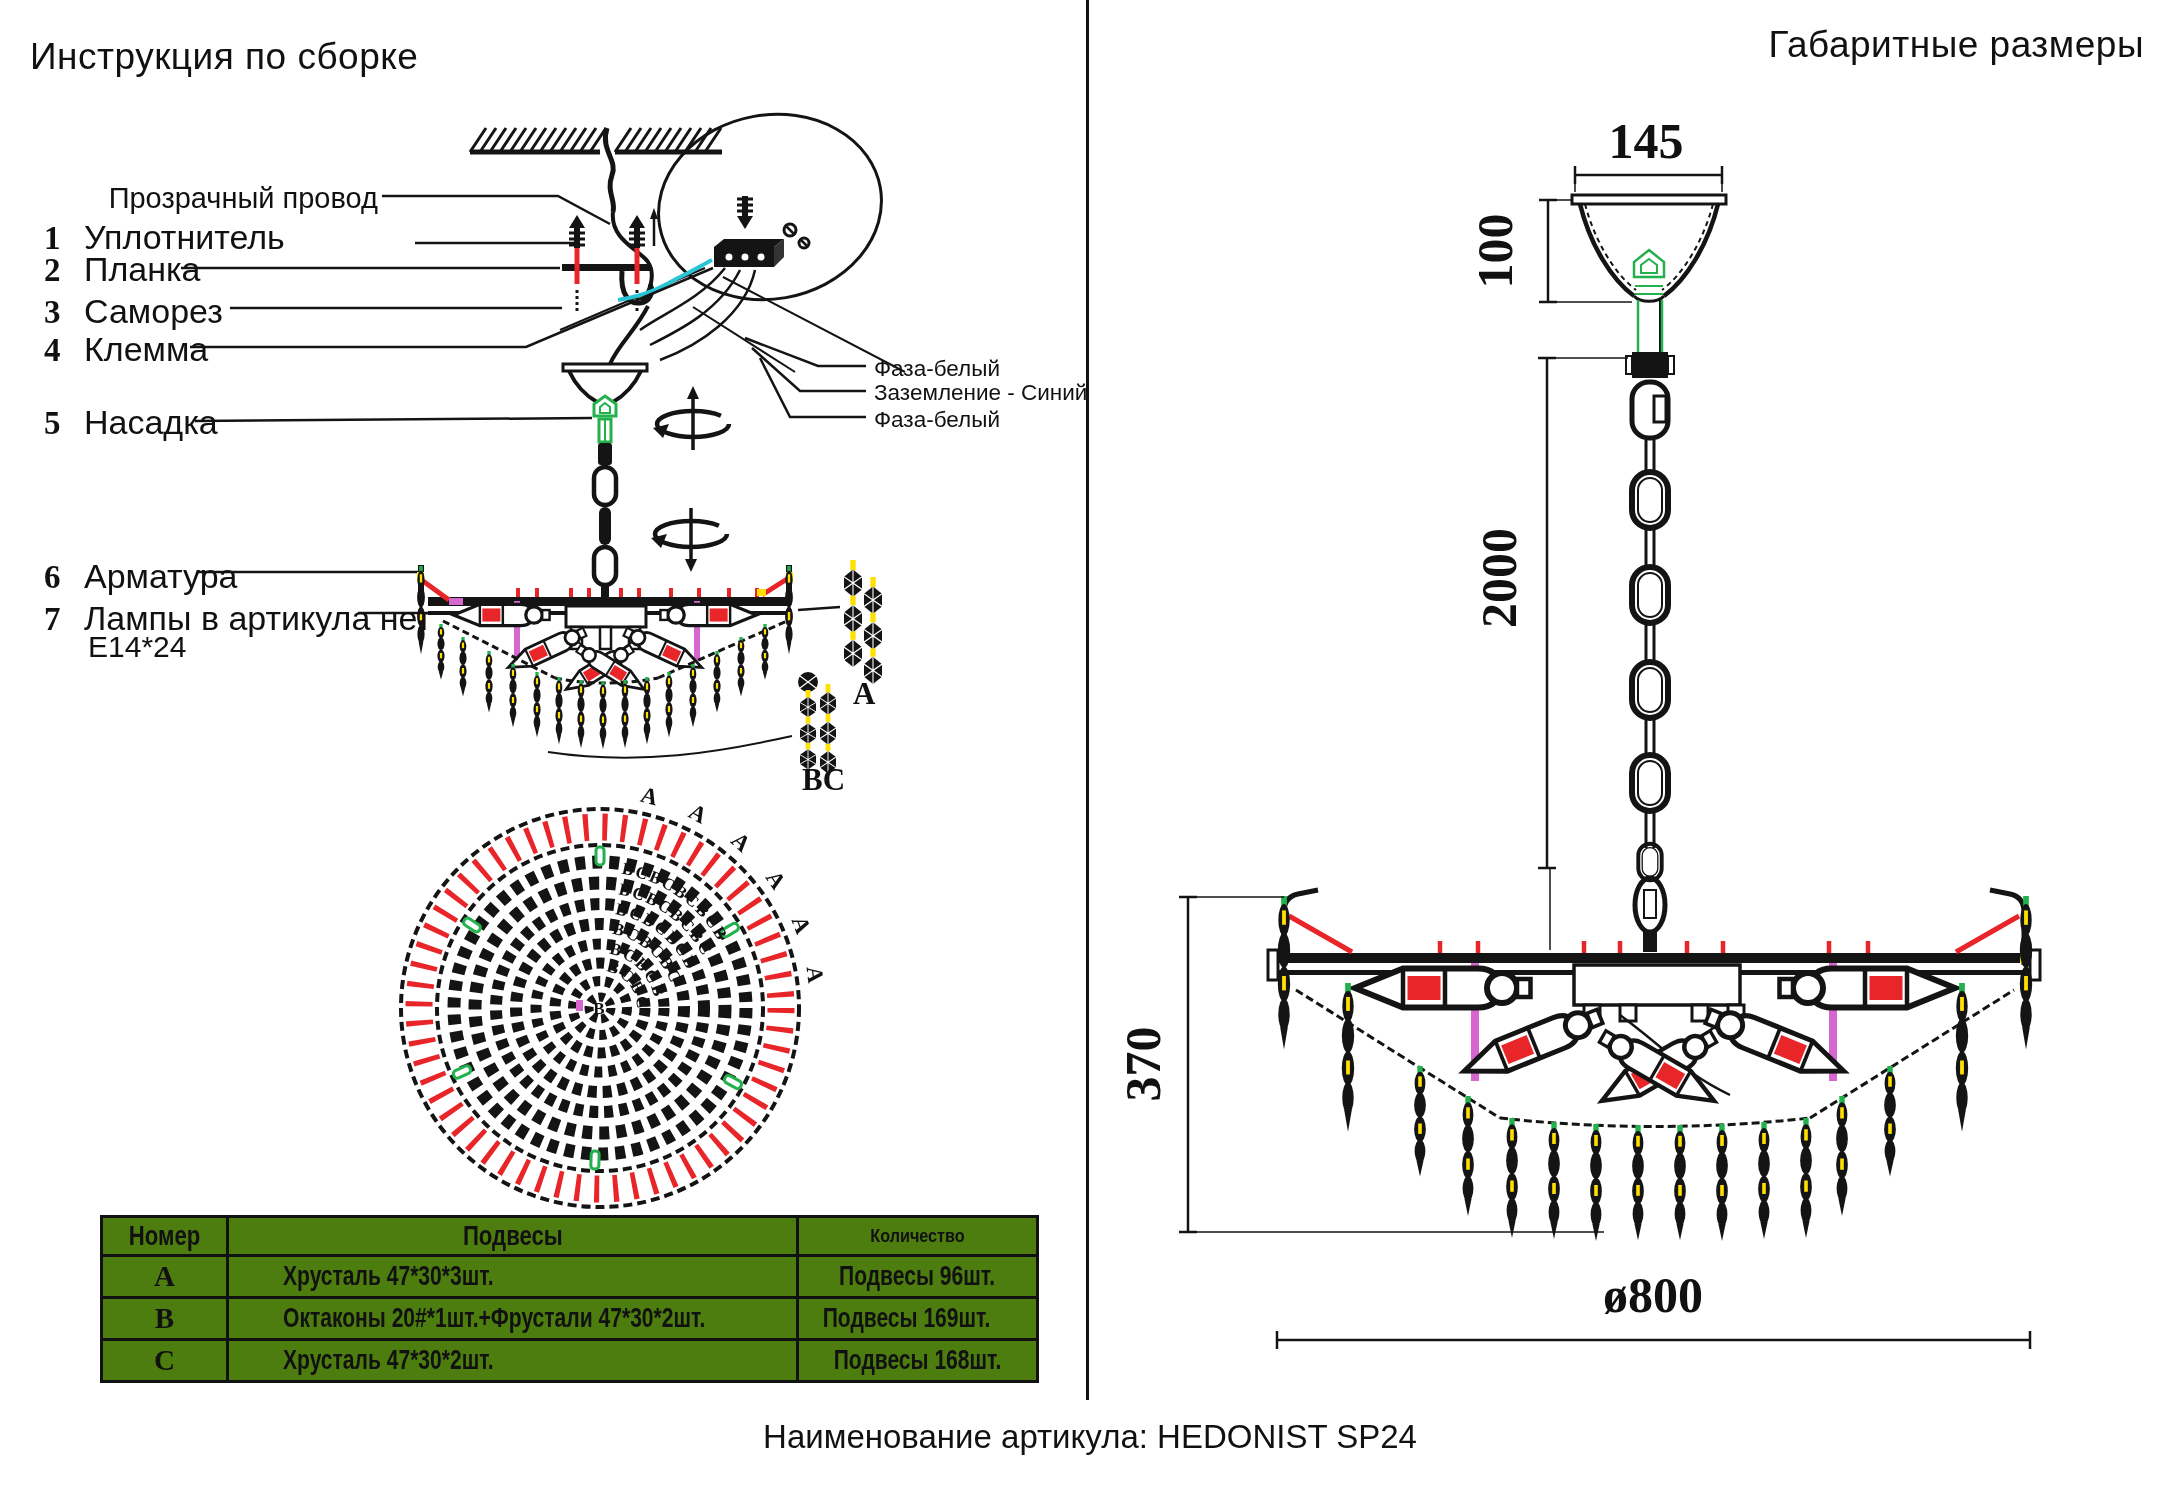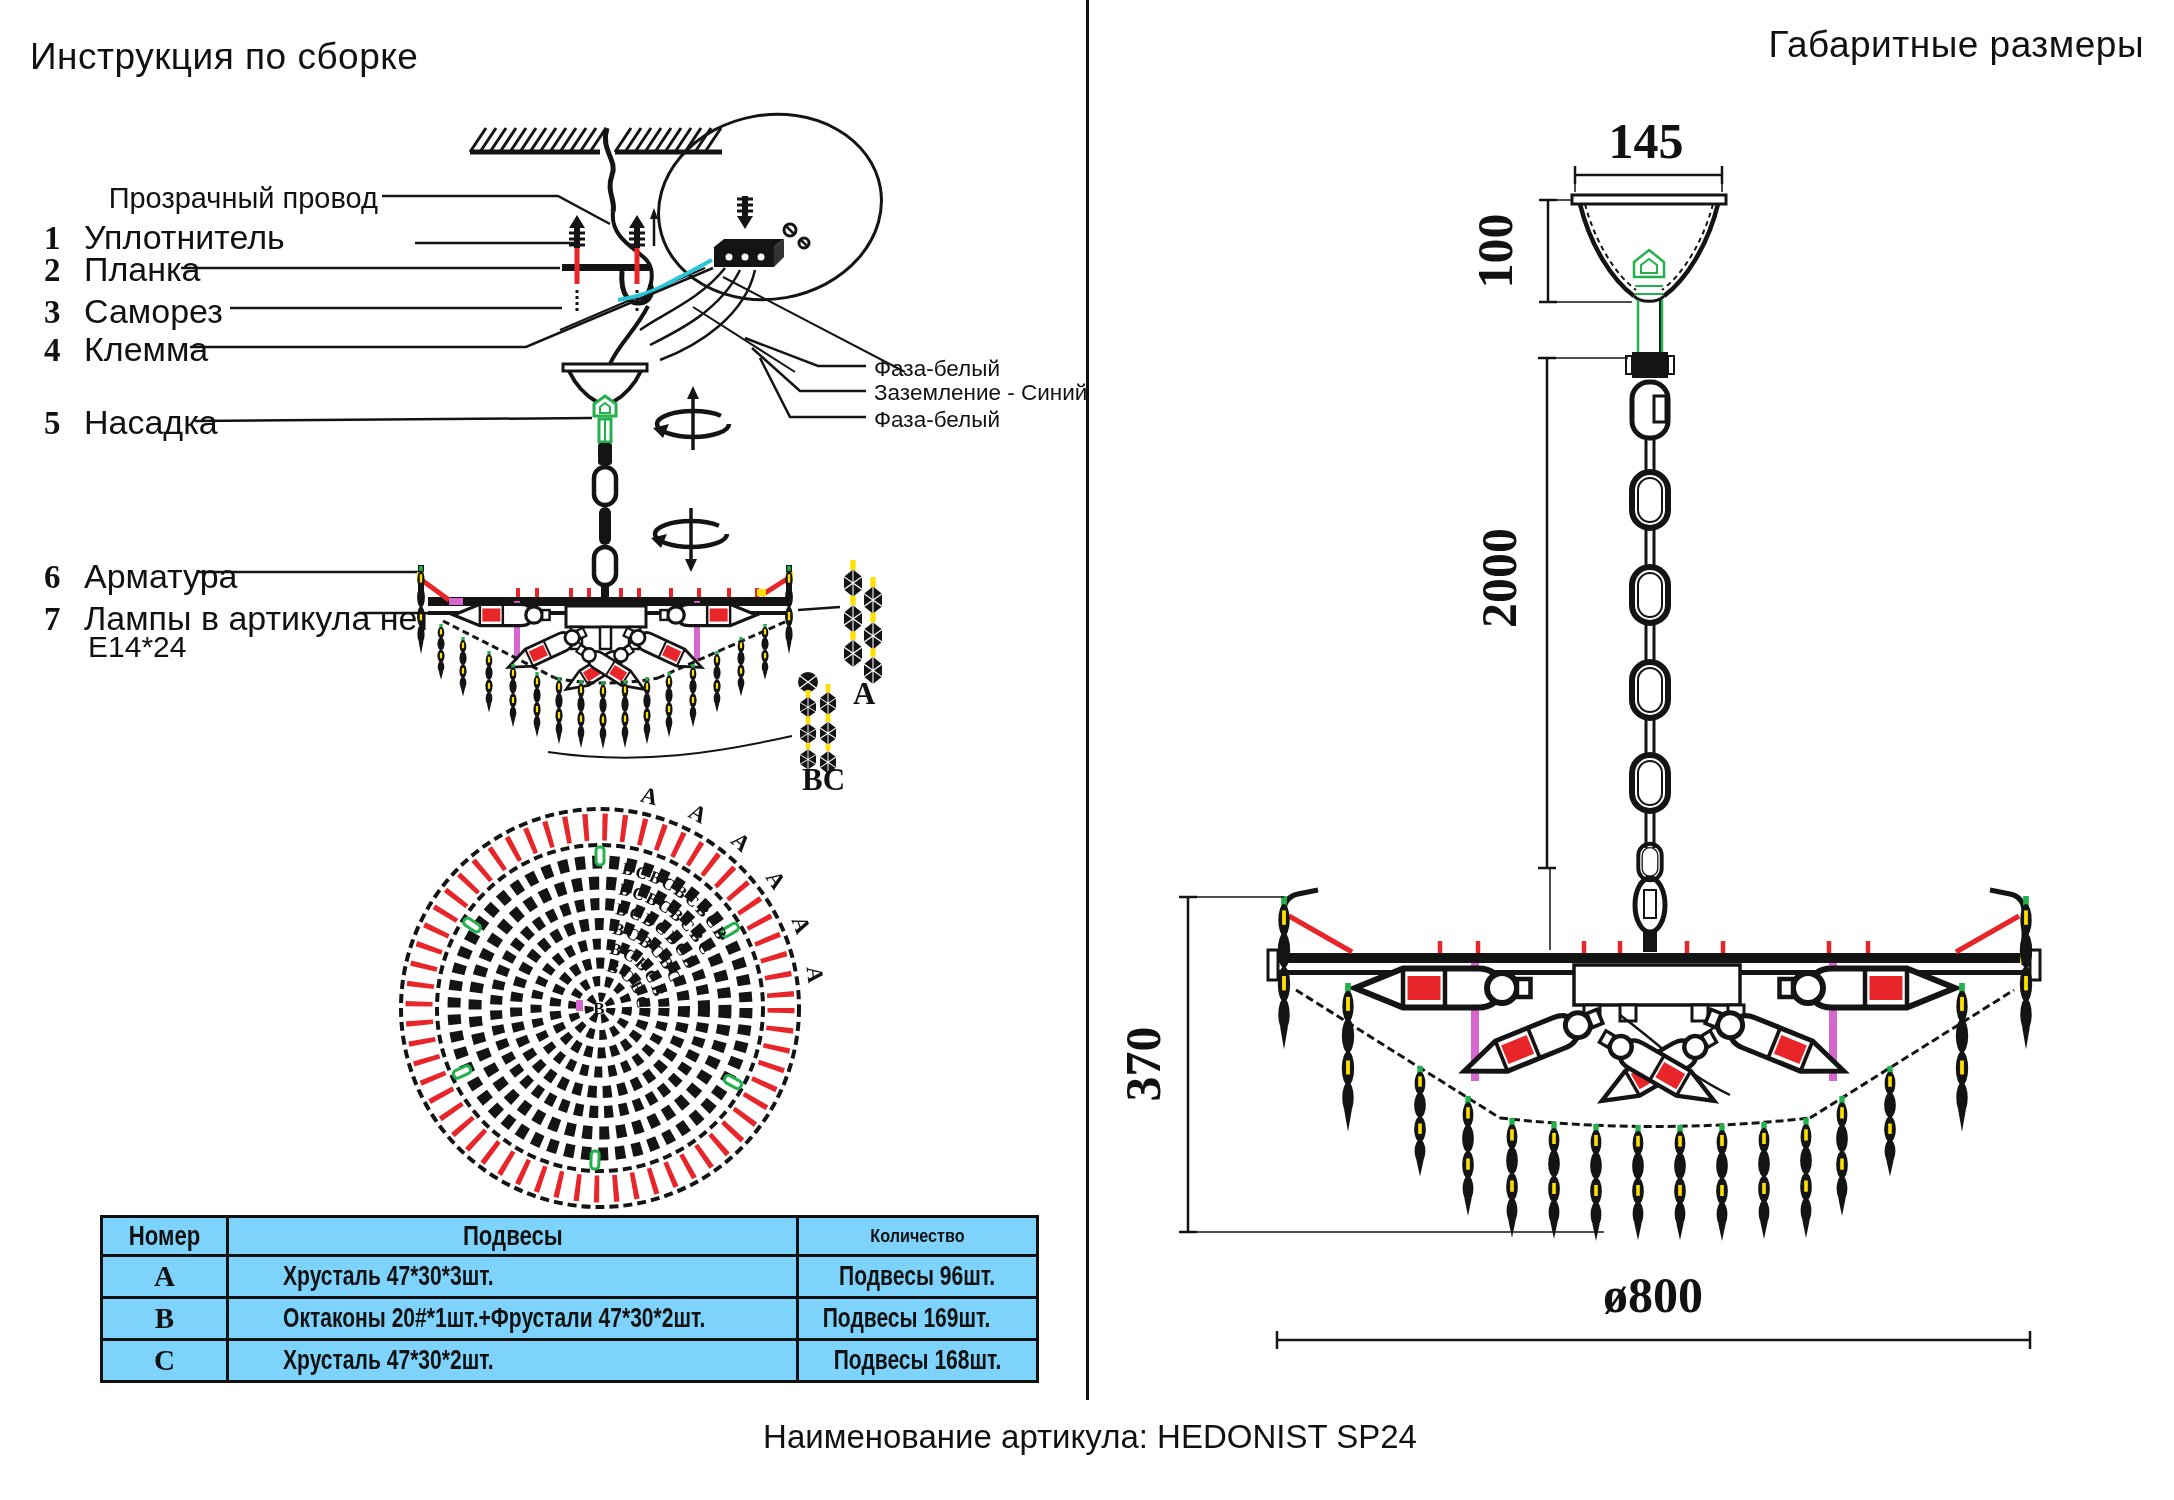--- a/index.html
+++ b/index.html
@@ -14,21 +14,21 @@
         display:inline-block;width:40px}
   .plabel{font-size:34px}
   .sub{position:absolute;font-size:30px}
   .wl{position:absolute;font-size:22.5px;white-space:nowrap}
   .dletter{position:absolute;font-family:"Liberation Serif","DejaVu Serif",serif;
            font-weight:bold;font-size:31px}
   .divider{position:absolute;left:1086px;top:0;width:3px;height:1400px;background:#111}
   .caption{position:absolute;left:590px;top:1418px;width:1000px;text-align:center;font-size:33px}
   
   #ptable{position:absolute;left:100px;top:1215px;width:936px;border-collapse:collapse;
-          table-layout:fixed;background:#7dd3fc}
+          table-layout:fixed;background:#4d7c0f}
   #ptable td,#ptable th{border:3px solid #111;padding:0;vertical-align:middle;overflow:hidden;white-space:nowrap}
   #ptable th{height:36px}
   #ptable td{height:39px}
   .hletter{font-family:"Liberation Serif","DejaVu Serif",serif;font-weight:bold;font-size:29px;text-align:center}
   .cond{display:inline-block;transform:scaleX(.78);transform-origin:0 50%;font-weight:bold;font-size:27px;white-space:nowrap}
   .condc{display:inline-block;transform:scaleX(.78);transform-origin:50% 50%;font-weight:bold;font-size:27px;white-space:nowrap}
   .condh{display:inline-block;transform:scaleX(.82);transform-origin:50% 50%;font-weight:bold;font-size:27px;white-space:nowrap}
   .condq{display:inline-block;transform:scaleX(.9);transform-origin:50% 50%;font-weight:bold;font-size:18px;white-space:nowrap}
   .namecell{padding-left:54px!important}
   

